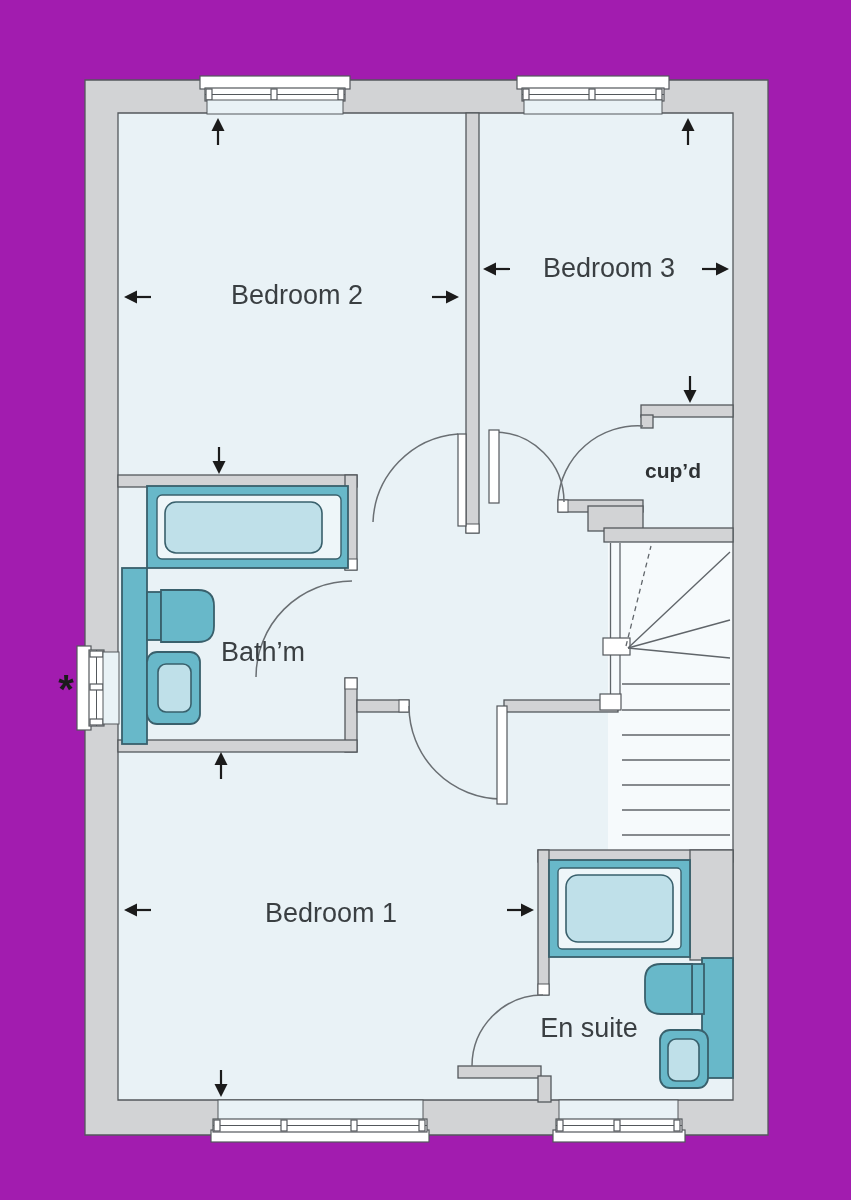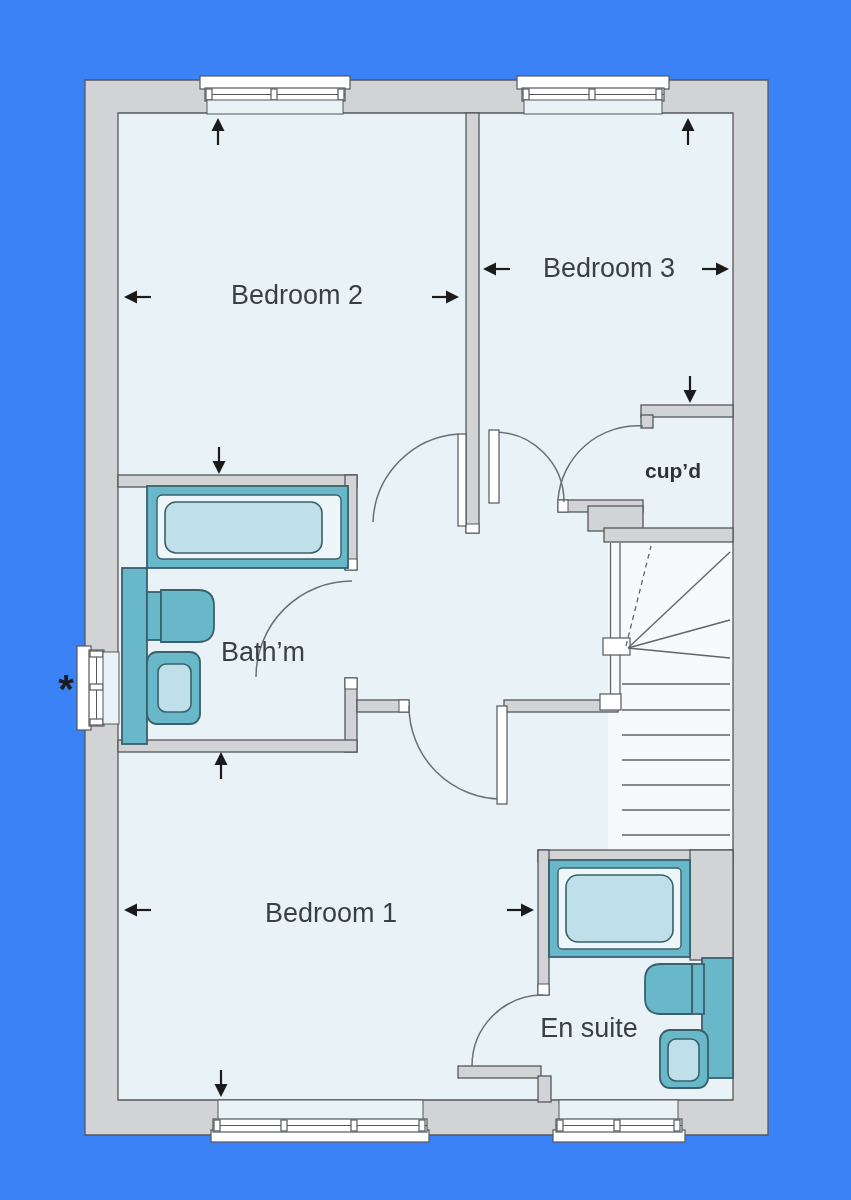--- a/index.html
+++ b/index.html
@@ -1,16 +1,16 @@
 <!DOCTYPE html>
 <html><head>
 <meta charset="utf-8">
 <style>
   html,body{margin:0;padding:0;background:#ffffff;}
-  .canvas{position:relative;width:851px;height:1200px;background:#3b82f6;overflow:hidden;
+  .canvas{position:relative;width:851px;height:1200px;background:#a21caf;overflow:hidden;
           font-family:"Liberation Sans", sans-serif;}
   svg{display:block;}
   .wall{fill:#d2d3d5;stroke:#54585c;stroke-width:1.3;}
   .cap{fill:#ffffff;stroke:#54585c;stroke-width:1;}
   .floor{fill:#e9f2f6;}
   .stairwell{fill:#f6fafc;}
   .arc{fill:none;stroke:#6a6f73;stroke-width:1.5;}
   .leaf{fill:#ffffff;stroke:#54585c;stroke-width:1.2;}
   .teal{fill:#68b8c9;stroke:#39606c;stroke-width:1.8;}
   .teal-light{fill:#bfe0e9;stroke:#39606c;stroke-width:1.6;}

